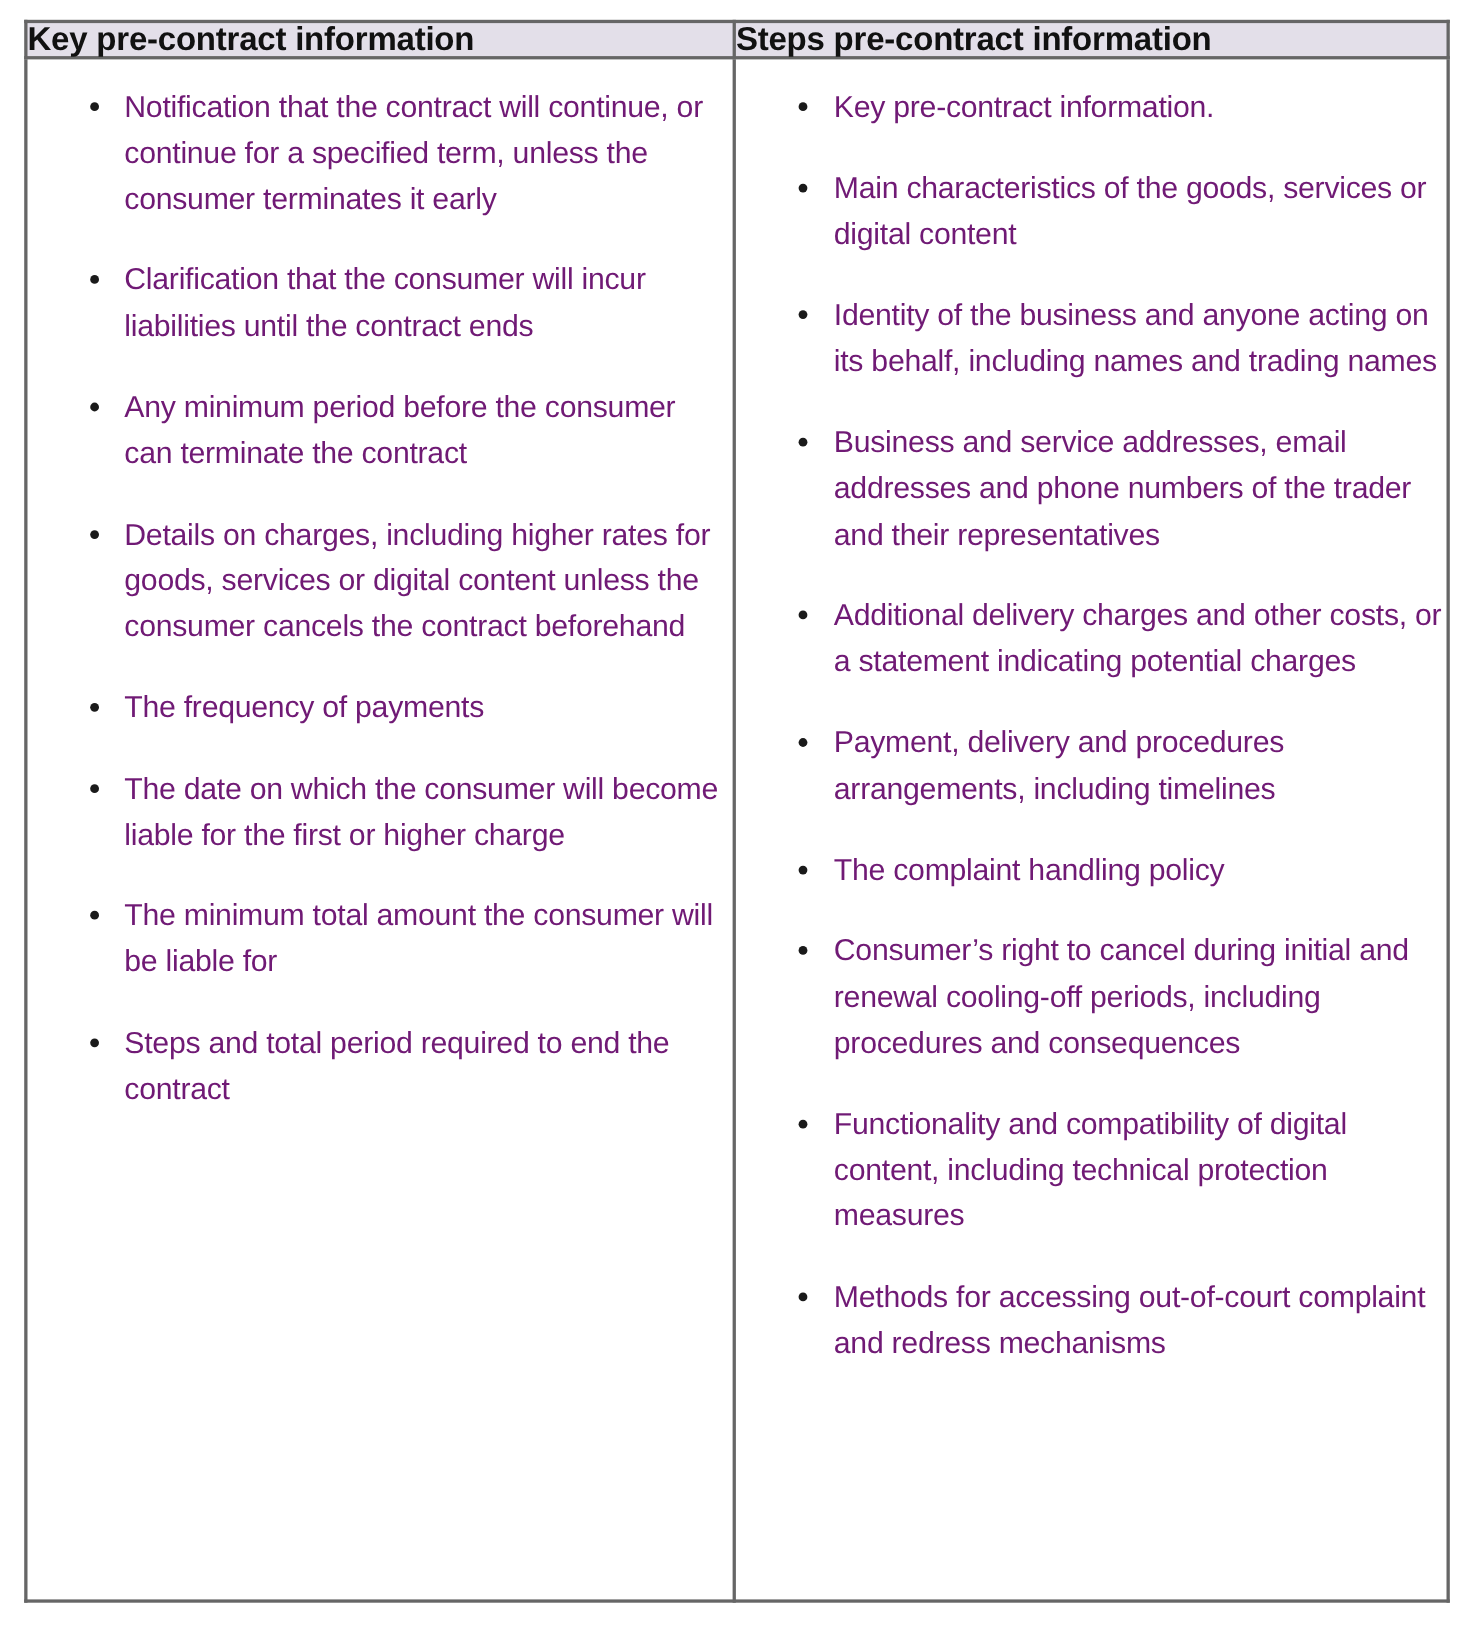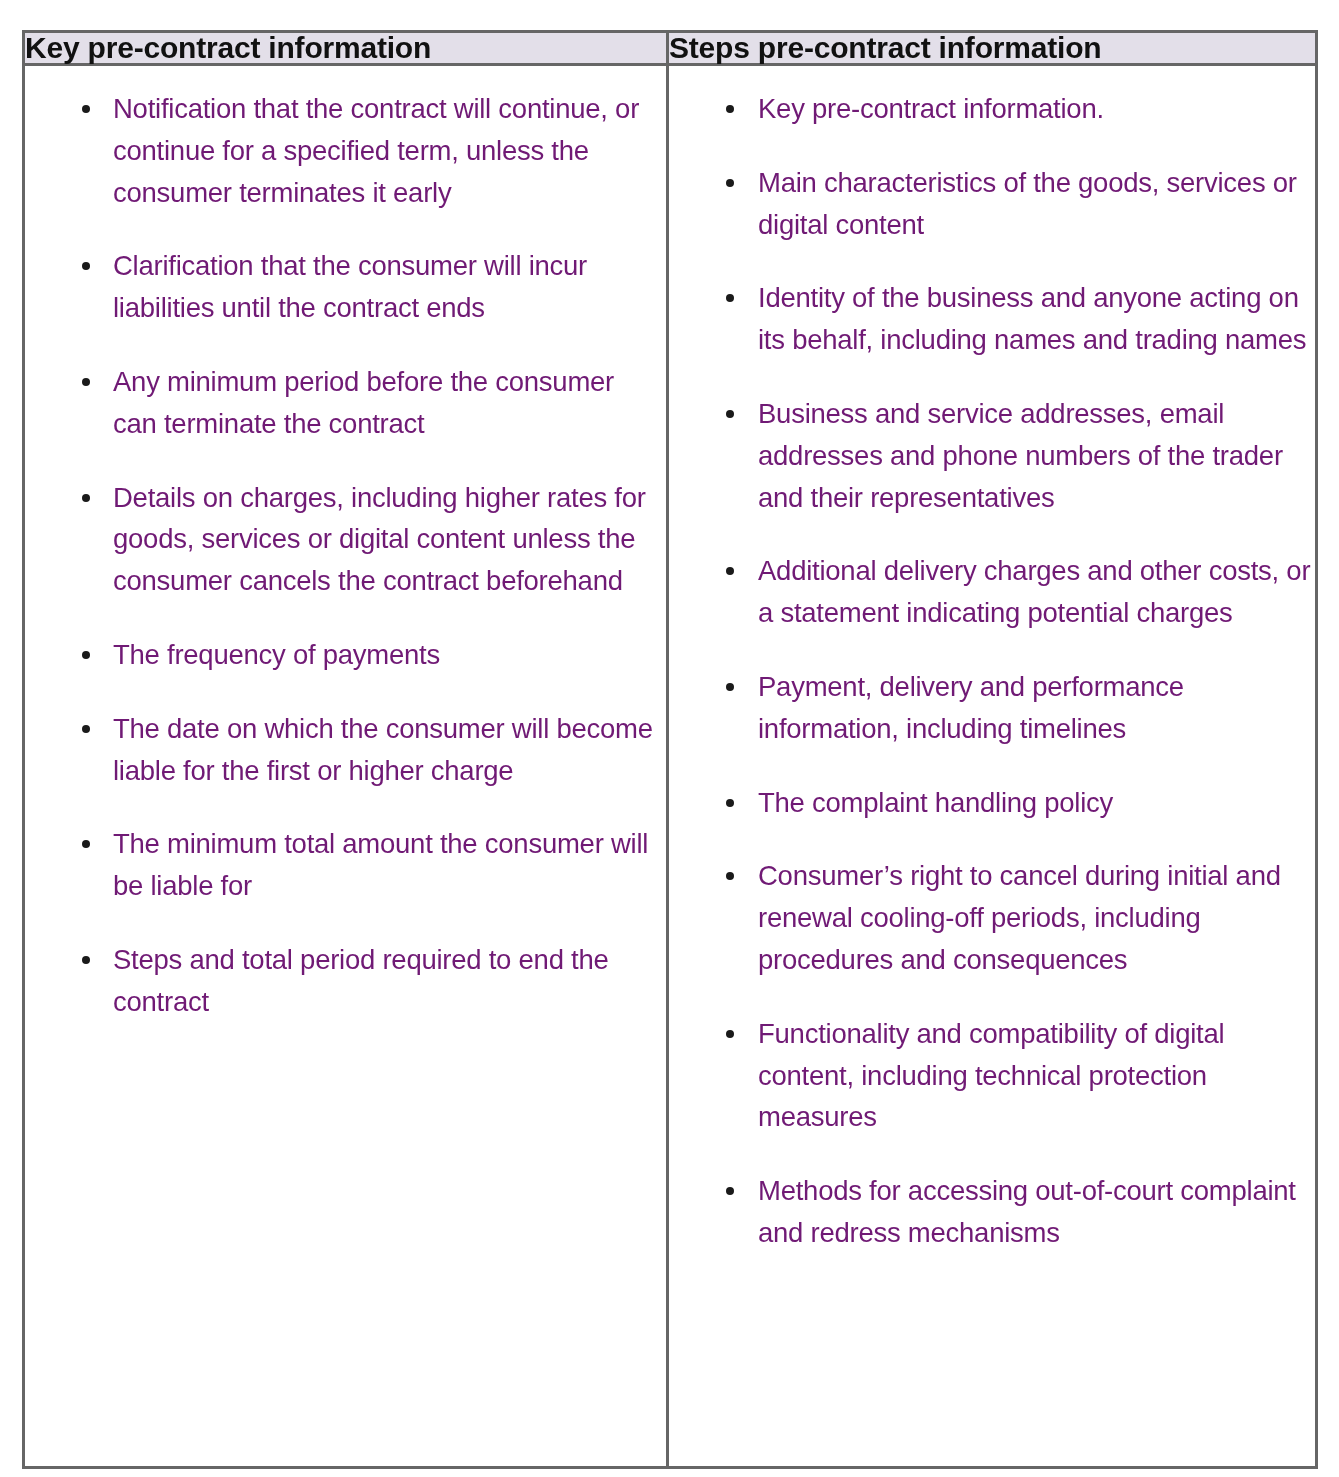--- a/index.html
+++ b/index.html
@@ -13,21 +13,21 @@
     font-family: "Liberation Sans", sans-serif;
     color: #1a1a1a;
     -webkit-font-smoothing: antialiased;
   }
 
   .page {
     position: relative;
     width: 1070px;
     height: 1477px;
     box-sizing: border-box;
-    padding: 30px 24px 12px 22px;
+    padding: 18px 24px 12px 22px;
   }
 
   .info-table {
     width: 1293px;
     border-collapse: collapse;
     table-layout: fixed;
     border: 3px solid #666666;
     background: #ffffff;
   }
 
@@ -163,21 +163,21 @@
             <li>
               <span class="dot"></span>
               <span class="bullet-text">Business and service addresses, email addresses and phone numbers of the trader and their representatives</span>
             </li>
             <li>
               <span class="dot"></span>
               <span class="bullet-text">Additional delivery charges and other costs, or a statement indicating potential charges</span>
             </li>
             <li>
               <span class="dot"></span>
-              <span class="bullet-text">Payment, delivery and performance information, including timelines</span>
+              <span class="bullet-text">Payment, delivery and procedures arrangements, including timelines</span>
             </li>
             <li>
               <span class="dot"></span>
               <span class="bullet-text">The complaint handling policy</span>
             </li>
             <li>
               <span class="dot"></span>
               <span class="bullet-text">Consumer’s right to cancel during initial and renewal cooling-off periods, including procedures and consequences</span>
             </li>
             <li>

